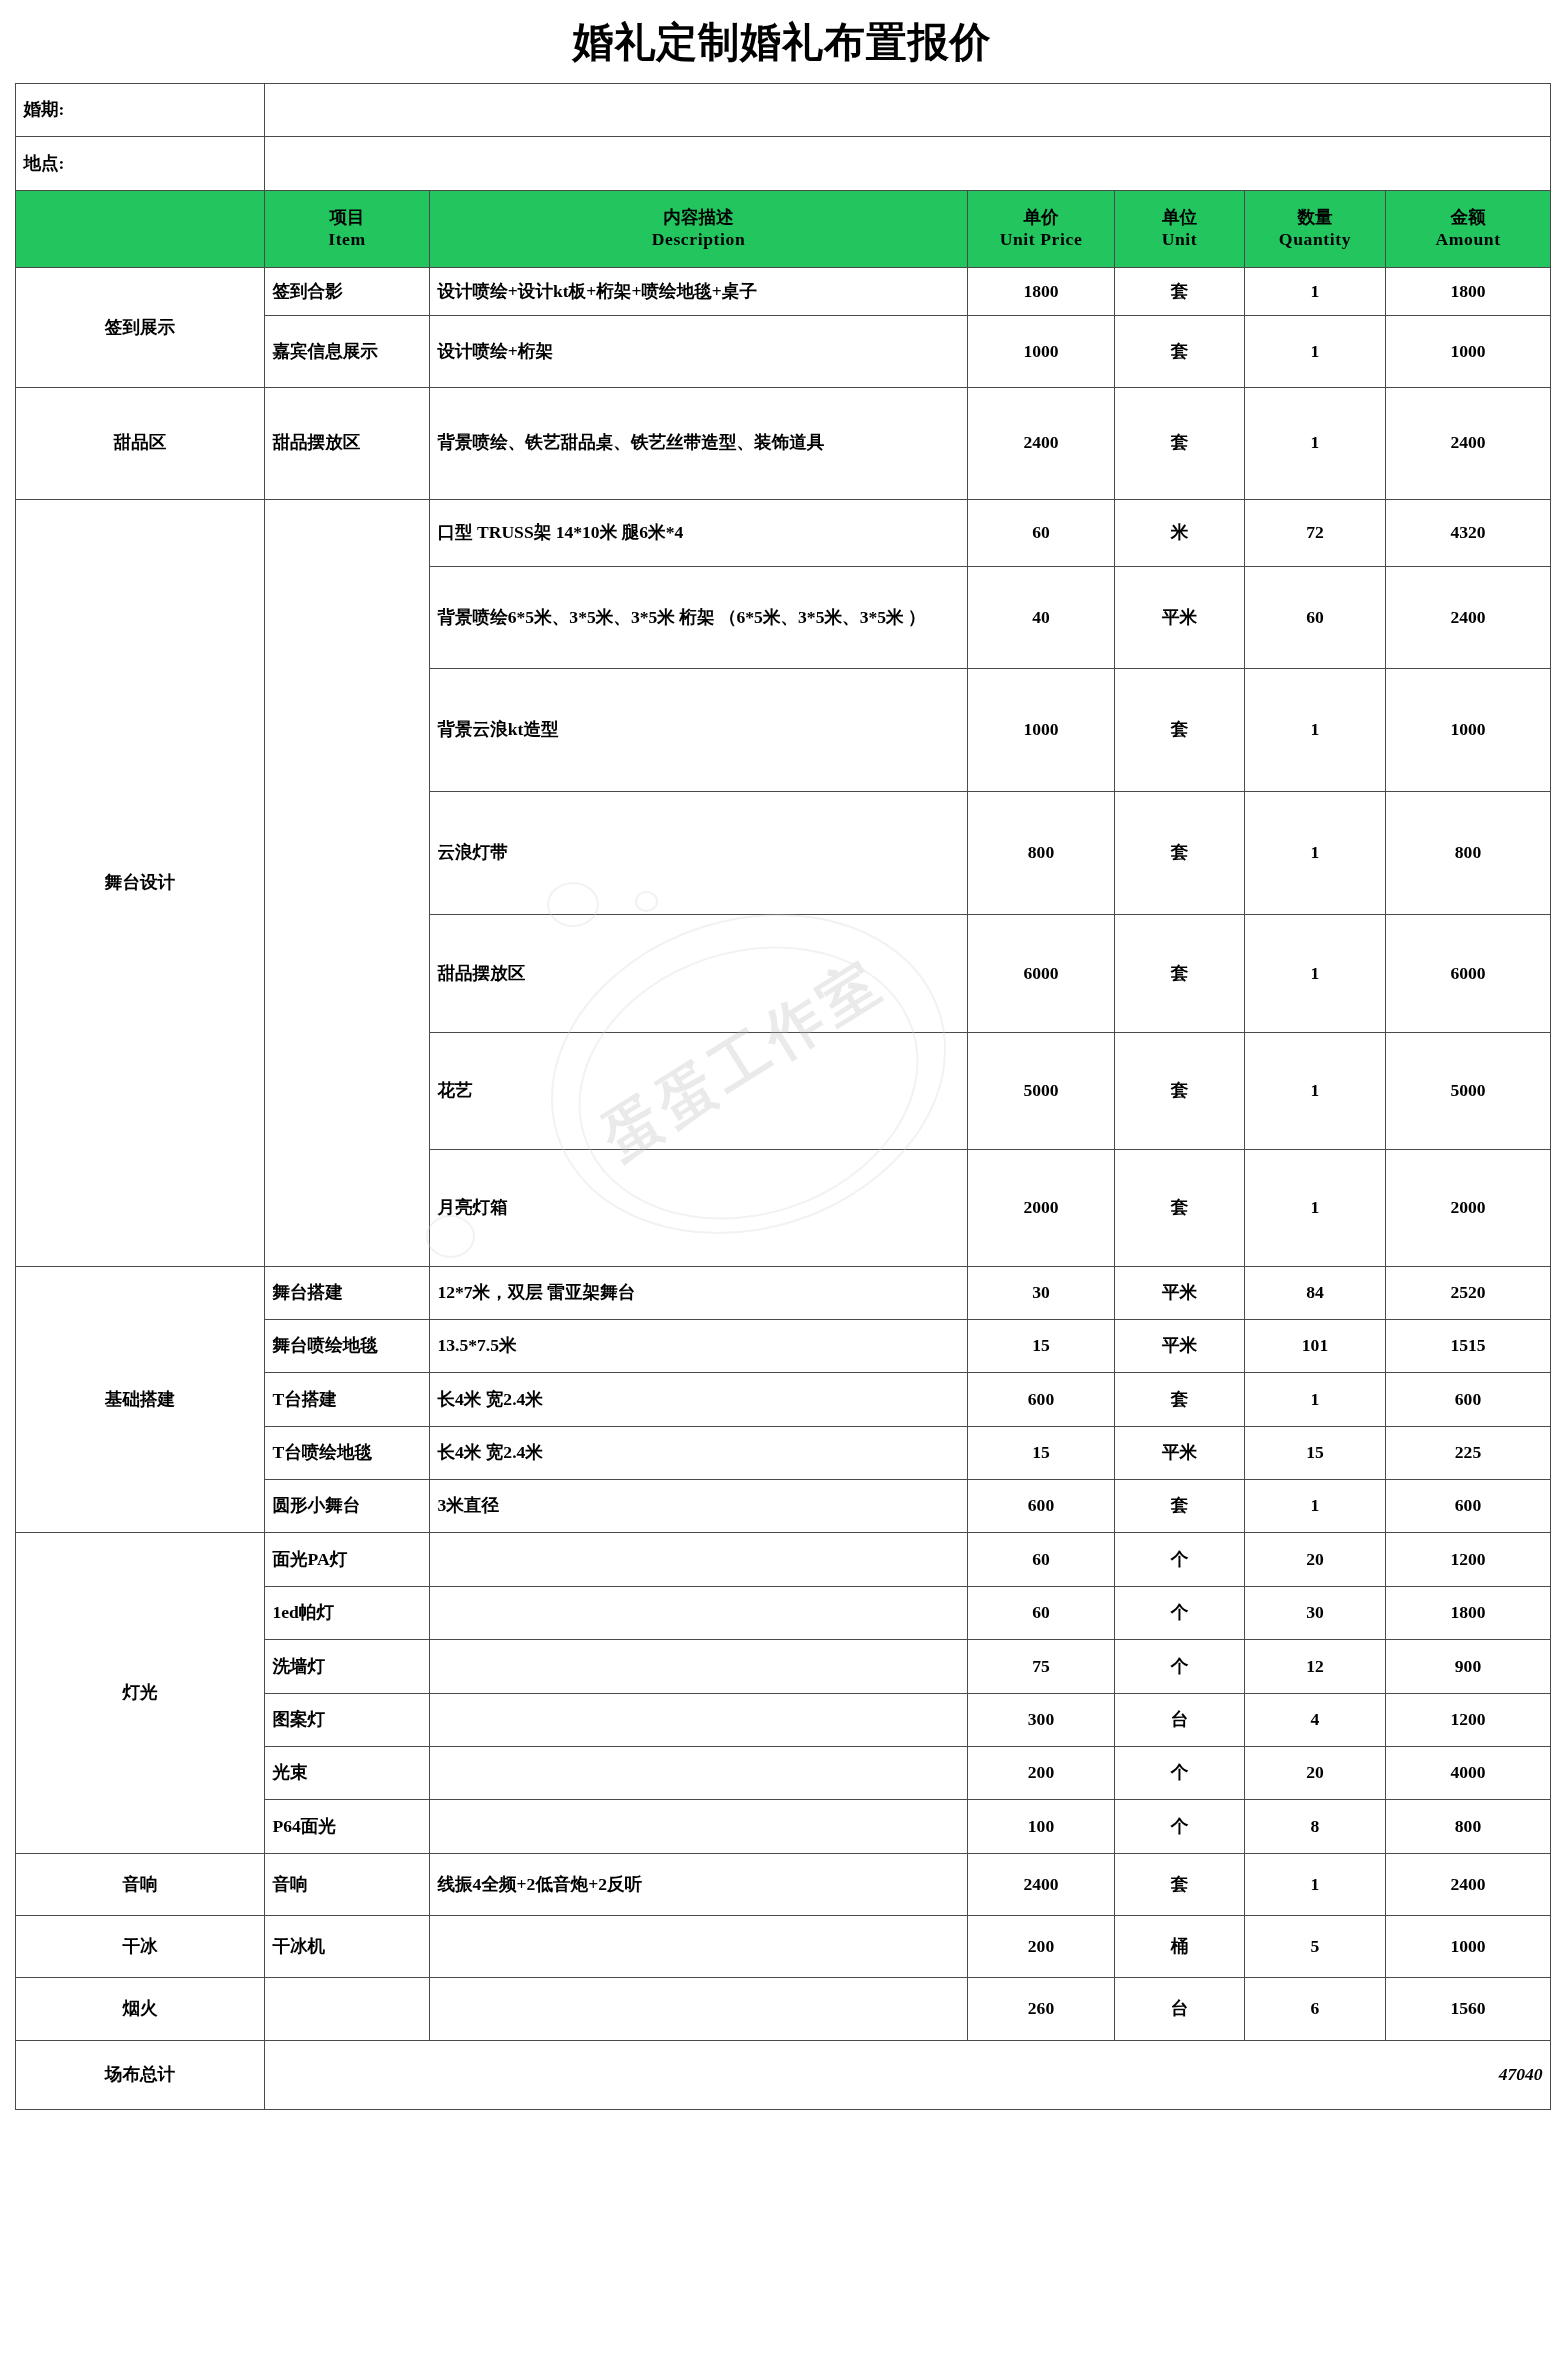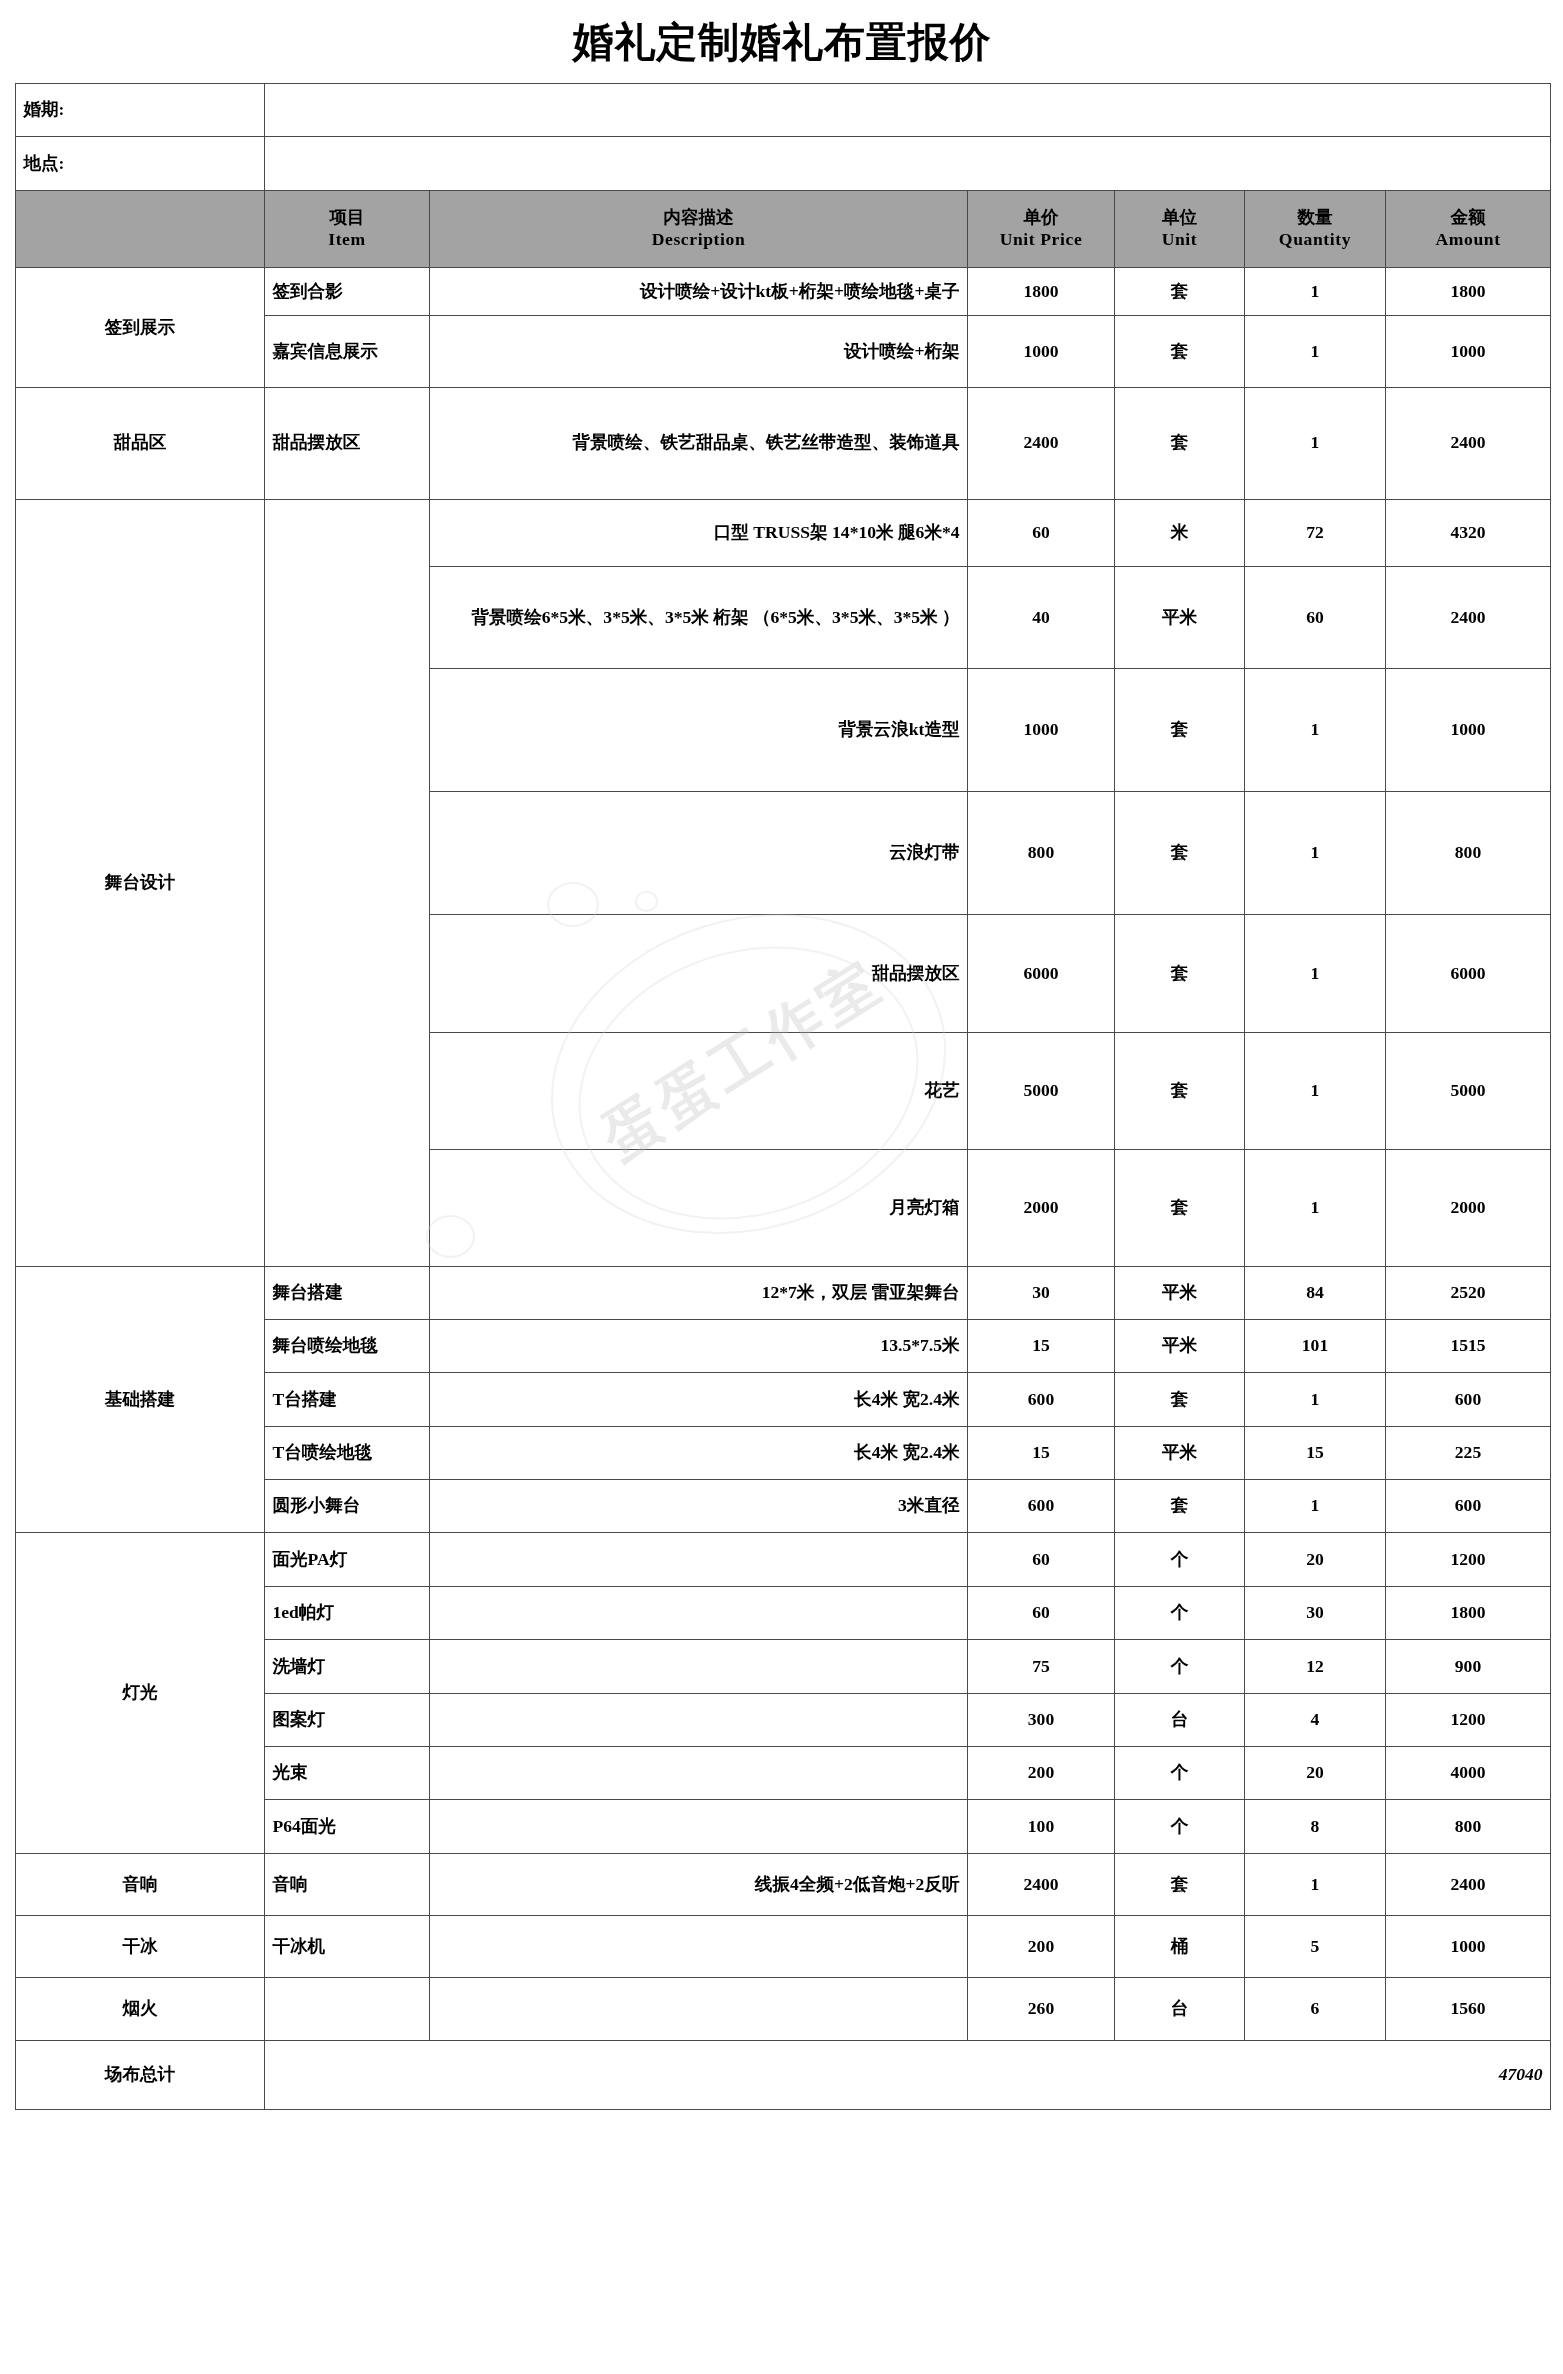--- a/index.html
+++ b/index.html
@@ -45,42 +45,42 @@
     height: 45px;
     text-align: left;
     font-size: 18.6px;
     font-weight: bold;
     padding-left: 7.4px;
   }
   .meta-blank {
     background: #fff;
   }
   .hdr {
-    background: #a3a3a3;
+    background: #22c55e;
     text-align: center;
     height: 69px;
     font-weight: bold;
     font-size: 18.6px;
   }
   .hdr .cn { display:block; line-height: 1.25; }
   .hdr .en { display:block; line-height: 1.25; letter-spacing: 0.6px; }
   .cat {
     text-align: center;
     font-weight: bold;
     font-size: 19.5px;
   }
   .item {
     text-align: left;
     font-weight: bold;
     font-size: 17.6px;
     padding-left: 9.3px;
     margin-left: 20px;
   }
   .desc {
-    text-align: right;
+    text-align: left;
     font-weight: bold;
     font-size: 17.6px;
     padding-left: 9.3px;
   }
   .num {
     text-align: center;
     font-weight: bold;
     font-size: 17.6px;
   }
   .total-label {

